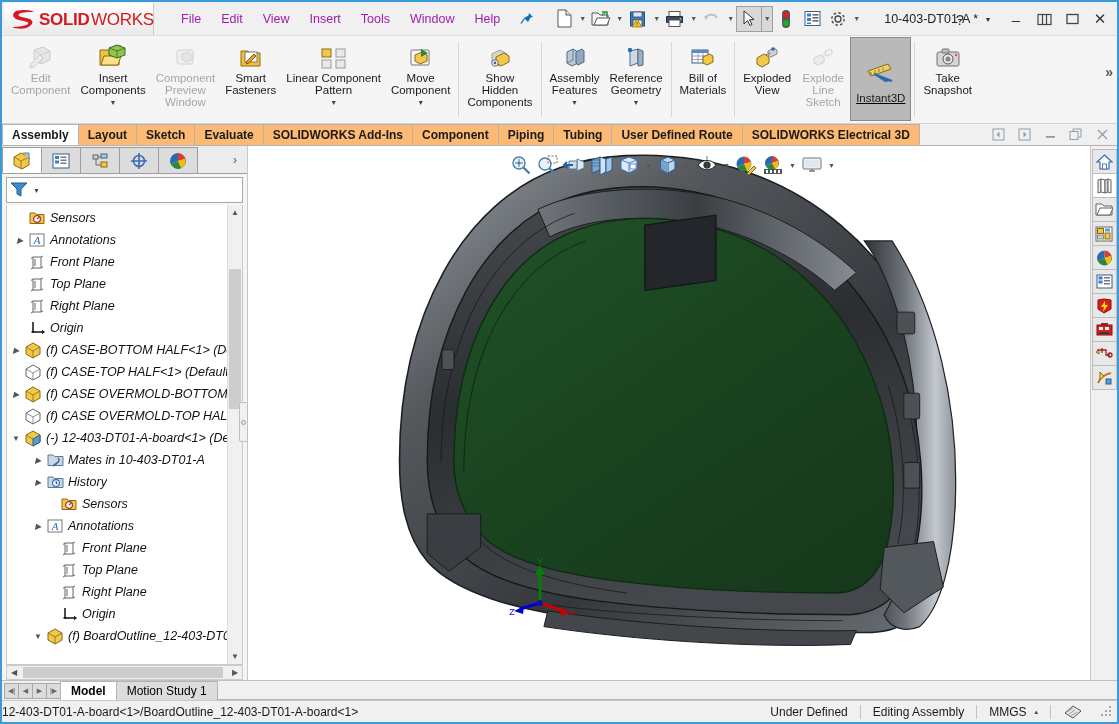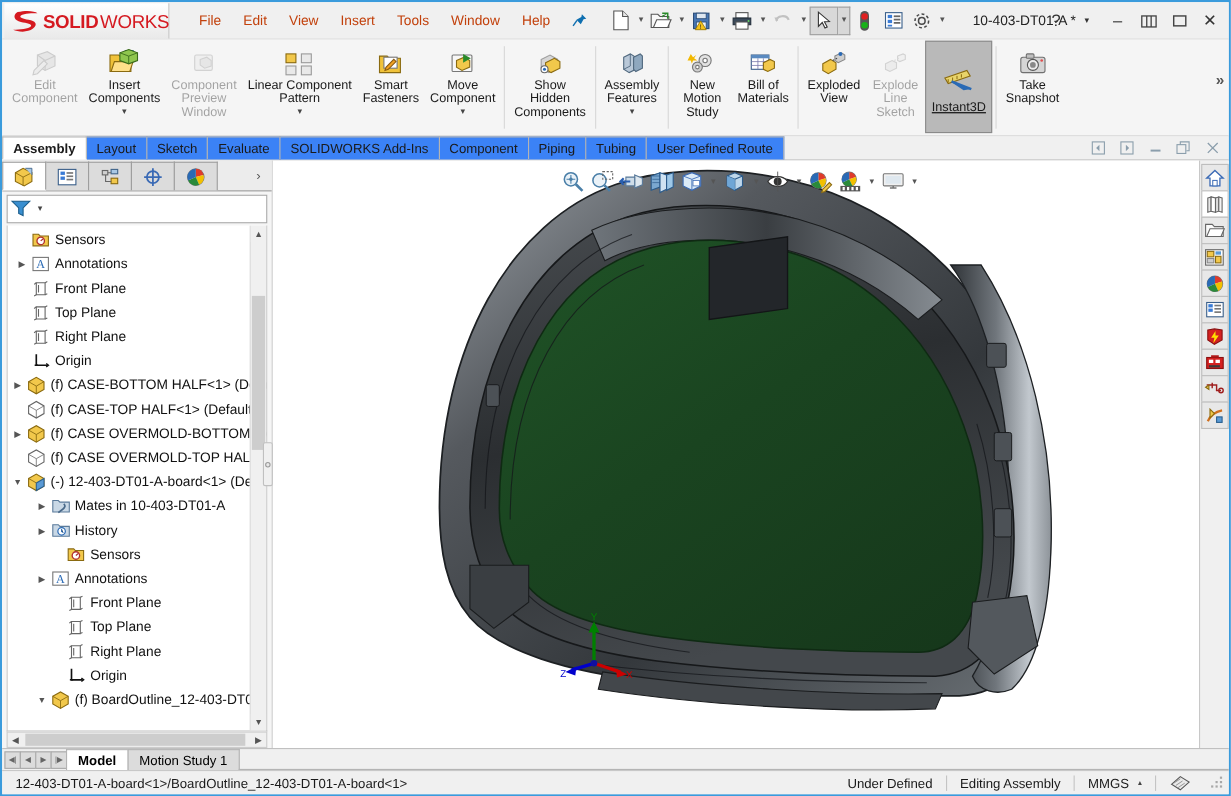--- a/index.html
+++ b/index.html
@@ -30,21 +30,21 @@
   .logo {
     width: 150px; height: 32px;
     display: flex; align-items: center; justify-content: center;
     background: linear-gradient(#ffffff,#e9e9e9);
     border-right: 1px solid #c8c8c8;
     margin-left: 2px;
   }
   .logo svg { display:block; }
   .menubar { display: flex; align-items: center; margin-left: 18px; gap: 2px; }
   .menubar .mi {
-    padding: 3px 9px; font-size: 12.5px; color:#c2410c; cursor: default;
+    padding: 3px 9px; font-size: 12.5px; color:#a21caf; cursor: default;
     white-space: nowrap;
   }
   .pin { margin-left: 6px; width: 20px; display:flex; align-items:center; justify-content:center;}
   .qat { display: flex; align-items: center; margin-left: 14px; gap: 0px; }
   .qat .qbtn { width: 26px; height: 26px; display:flex; align-items:center; justify-content:center; }
   .qat .qarrow { width: 11px; height: 26px; display:flex; align-items:center; justify-content:center;
                  font-size: 7px; color:#555; }
   .qat .selbox { border:1px solid #a0a0a0; background:#d8d8d8; }
   .doctitle {
     margin-left: 22px; font-size: 12.5px; color:#222; white-space: nowrap;
@@ -82,21 +82,21 @@
   .tabrow {
     height: 22px; flex: 0 0 22px;
     background:#f0f0f0;
     display:flex; align-items:flex-end;
     border-bottom:1px solid #b4b4b4;
     position:relative;
   }
   .tab {
     height: 21px; padding: 0 9px; display:flex; align-items:center;
     font-size: 12px; border:1px solid #b4b4b4; border-bottom:none;
-    background:#3b82f6; margin-right:-1px; color:#1a1a1a; white-space:nowrap;
+    background:#fdba74; margin-right:-1px; color:#1a1a1a; white-space:nowrap;font-weight:bold;
   }
   .tab.sel { background:#fff; font-weight:bold; border-bottom:1px solid #fff; position:relative; z-index:2;}
   .tabwctrl { position:absolute; right:6px; top:1px; display:flex; align-items:center; gap:8px; }
   .tabwctrl .tb { width:18px; height:18px; display:flex;align-items:center;justify-content:center;
                   color:#7a8b99; font-size:12px;}
 
   
   .body { flex:1 1 auto; display:flex; position:relative; min-height:0; background:#fff; }
 
   
@@ -114,21 +114,21 @@
   }
   .ttab.sel { background:#fff; border-bottom:1px solid #fff; position:relative; z-index:2; }
   .ttab-more { margin-left:auto; width:24px; height:26px; display:flex; align-items:center;
                justify-content:center; color:#555; font-size:12px; }
   .filterbar {
     height: 26px; flex:0 0 26px; margin: 3px 4px 2px 4px;
     border:1px solid #a8a8a8; background:#fff; display:flex; align-items:center; padding-left:3px;
   }
   .treescroll { flex:1 1 auto; position:relative; overflow:hidden; background:#fff;
                 margin:0 4px; border:1px solid #c9c9c9; border-top:none;}
-  .treelist { padding: 2px 0 0 0; }
+  .treelist { padding: 2px 0 0 0; font-style: italic; }
   .trow { height:22px; display:flex; align-items:center; white-space:nowrap; font-size:12.5px; color:#111; }
   .tw-arrow { width:14px; min-width:14px; display:flex; align-items:center; justify-content:center;
               color:#555; font-size:8px; }
   .tw-icon { width:20px; min-width:20px; display:flex; align-items:center; justify-content:center; }
   .tw-label { padding-left:3px; overflow:hidden; }
   .vscroll { position:absolute; right:0; top:0; bottom:0; width:15px; background:#f0f0f0;
              border-left:1px solid #ddd; }
   .vscroll .arrU,.vscroll .arrD { height:15px; display:flex;align-items:center;justify-content:center;
       font-size:8px; color:#555; background:#f0f0f0;}
   .vscroll .arrD { position:absolute; bottom:0; left:0; right:0;}
@@ -173,21 +173,21 @@
                  margin-right:-1px;}
   .mtab { padding:0 10px; display:flex; align-items:center; font-size:12px;
           border:1px solid #b4b4b4; border-bottom:none; background:#dcdcdc; margin-right:-1px;}
   .mtab.sel { background:#fff; font-weight:bold; }
   .mfill { flex:1 1 auto; border-bottom:1px solid #b4b4b4; }
 
   .statusbar {
     height: 22px; flex:0 0 22px; background:#f0f0f0; display:flex; align-items:center;
     border-top:1px solid #c8c8c8; font-size:12px; color:#1a1a1a;
   }
-  .st-path { padding-left:12px; flex:1 1 auto; white-space:nowrap; overflow:hidden; }
+  .st-path { padding-left:0; flex:1 1 auto; white-space:nowrap; overflow:hidden; }
   .st-item { padding:0 12px; display:flex; align-items:center; height:100%; }
   .st-sep { width:1px; height:14px; background:#c4c4c4; }
   .st-caret { font-size:7px; color:#444; margin-left:8px; }
   .grip { width:12px; height:12px; margin:0 4px 0 6px; position:relative; }
   .grip i { position:absolute; width:2px; height:2px; background:#a8a8a8; }
 
   svg { overflow: visible; }
 </style>
 </head>
 <body>
@@ -360,48 +360,48 @@
         <div class="ricon">
           <svg width="26" height="24" viewBox="0 0 26 24">
             <rect x="5" y="4" width="16" height="14" rx="1.5" fill="#e6e6e6" stroke="#9a9a9a"></rect>
             <path d="M10 8 l6 -2 l4 3 v5 l-6 2 l-4 -3 z" fill="#d0d0d0" stroke="#9a9a9a"></path>
           </svg>
         </div>
         <div class="rlabel">Component<br>Preview<br>Window</div>
         <div class="rcaret"></div>
       </div>
 
+      <div class="rbtn">
+        <div class="ricon">
+          <svg width="28" height="24" viewBox="0 0 28 24">
+            <path d="M4 5 h7 l2 2 h10 v13 h-19 z" fill="#f0c23a" stroke="#8a6a10"></path>
+            <rect x="8" y="6" width="12" height="10" fill="#fff" stroke="#777"></rect>
+            <path d="M10 15 l7 -7 l2 2 l-7 7 l-3 1 z" fill="#f0a020" stroke="#8a5a10"></path>
+          </svg>
+        </div>
+        <div class="rlabel">Smart<br>Fasteners</div>
+        <div class="rcaret"></div>
+      </div>
+
       <div class="rbtn" style="max-width:120px">
         <div class="ricon">
           <svg width="32" height="24" viewBox="0 0 32 24">
             <rect x="4" y="3" width="9" height="8" fill="#f2c84b" stroke="#8a6a10"></rect>
             <rect x="18" y="3" width="9" height="8" fill="#e9e9e9" stroke="#9a9a9a"></rect>
             <rect x="4" y="14" width="9" height="8" fill="#e9e9e9" stroke="#9a9a9a"></rect>
             <rect x="18" y="14" width="9" height="8" fill="#e9e9e9" stroke="#9a9a9a"></rect>
           </svg>
         </div>
         <div class="rlabel" style="white-space:nowrap">Linear Component<br>Pattern</div>
         <div class="rcaret">▼</div>
       </div>
 
       <div class="rbtn">
         <div class="ricon">
           <svg width="28" height="24" viewBox="0 0 28 24">
-            <path d="M4 5 h7 l2 2 h10 v13 h-19 z" fill="#f0c23a" stroke="#8a6a10"></path>
-            <rect x="8" y="6" width="12" height="10" fill="#fff" stroke="#777"></rect>
-            <path d="M10 15 l7 -7 l2 2 l-7 7 l-3 1 z" fill="#f0a020" stroke="#8a5a10"></path>
-          </svg>
-        </div>
-        <div class="rlabel">Smart<br>Fasteners</div>
-        <div class="rcaret"></div>
-      </div>
-
-      <div class="rbtn">
-        <div class="ricon">
-          <svg width="28" height="24" viewBox="0 0 28 24">
             <rect x="4" y="4" width="18" height="15" rx="1" fill="#f7f7f7" stroke="#777"></rect>
             <path d="M8 9 l7 -3 l5 3 v6 l-7 3 l-5 -3 z" fill="#f2c84b" stroke="#8a6a10"></path>
             <path d="M14 3 l7 4 l-7 4 z" fill="#2a8a2a"></path>
           </svg>
         </div>
         <div class="rlabel">Move<br>Component</div>
         <div class="rcaret">▼</div>
       </div>
     </div>
 
@@ -430,38 +430,36 @@
           <svg width="26" height="24" viewBox="0 0 26 24">
             <path d="M5 6 l6 -3 l5 3 v11 l-6 3 l-5 -3 z" fill="#b9c8d8" stroke="#50687e"></path>
             <path d="M14 6 l6 -3 l2 2 v11 l-6 3 l-2 -2 z" fill="#8fa8bf" stroke="#50687e"></path>
             <path d="M11 3 v11 l-6 3" fill="none" stroke="#50687e" stroke-width="0.8"></path>
           </svg>
         </div>
         <div class="rlabel">Assembly<br>Features</div>
         <div class="rcaret">▼</div>
       </div>
 
+      <div class="rbtn">
+        <div class="ricon">
+          <svg width="26" height="24" viewBox="0 0 26 24">
+            <path d="M7 5 l8 -2 v14 l-8 3 z" fill="#cfdae6" stroke="#50687e"></path>
+            <path d="M15 3 l5 2 v14 l-5 1 z" fill="#9bb2c8" stroke="#50687e"></path>
+            <circle cx="7" cy="4" r="2.2" fill="#2a6ab5"></circle>
+          </svg>
+        </div>
+        <div class="rlabel">Reference<br>Geometry</div>
+        <div class="rcaret">▼</div>
+      </div>
     </div>
 
     <div class="rsep"></div>
 
     <div class="rgroup">
-      <div class="rbtn">
-        <div class="ricon">
-          <svg width="28" height="24" viewBox="0 0 28 24">
-            <circle cx="17" cy="9" r="5.5" fill="#e2e2e2" stroke="#777"></circle>
-            <circle cx="17" cy="9" r="2" fill="#fff" stroke="#777"></circle>
-            <circle cx="10" cy="15" r="4.5" fill="#cfcfcf" stroke="#777"></circle>
-            <circle cx="10" cy="15" r="1.6" fill="#fff" stroke="#777"></circle>
-            <path d="M4 3 l2 3 l3 -2 l-2 3 l3 2 l-4 0 l-1 3 l-1 -3 l-3 0 z" fill="#f2b800"></path>
-          </svg>
-        </div>
-        <div class="rlabel">New<br>Motion<br>Study</div>
-        <div class="rcaret"></div>
-      </div>
 
       <div class="rbtn">
         <div class="ricon">
           <svg width="28" height="24" viewBox="0 0 28 24">
             <rect x="3" y="4" width="16" height="13" fill="#fff" stroke="#3a5f8a"></rect>
             <rect x="3" y="4" width="16" height="3" fill="#5a8ac0"></rect>
             <path d="M3 10 h16 M3 13.5 h16 M9 7 v10 M14 7 v10" stroke="#77a" stroke-width="0.7"></path>
             <path d="M14 11 l6 -3 l4 2 v6 l-6 3 l-4 -2 z" fill="#f2c84b" stroke="#8a6a10"></path>
           </svg>
         </div>
@@ -536,20 +534,21 @@
   <div class="tabrow">
     <div class="tab sel">Assembly</div>
     <div class="tab">Layout</div>
     <div class="tab">Sketch</div>
     <div class="tab">Evaluate</div>
     <div class="tab">SOLIDWORKS Add-Ins</div>
     <div class="tab">Component</div>
     <div class="tab">Piping</div>
     <div class="tab">Tubing</div>
     <div class="tab">User Defined Route</div>
+    <div class="tab">SOLIDWORKS Electrical 3D</div>
 
     <div class="tabwctrl">
       <div class="tb">
         <svg width="13" height="13" viewBox="0 0 13 13">
             <rect x="1" y="1" width="11" height="11" fill="none" stroke="#8b9eac"></rect>
             <path d="M7.5 3.5 L4.5 6.5 L7.5 9.5 z" fill="#8b9eac"></path>
           </svg>
       </div>
       <div class="tb">
         <svg width="13" height="13" viewBox="0 0 13 13">

